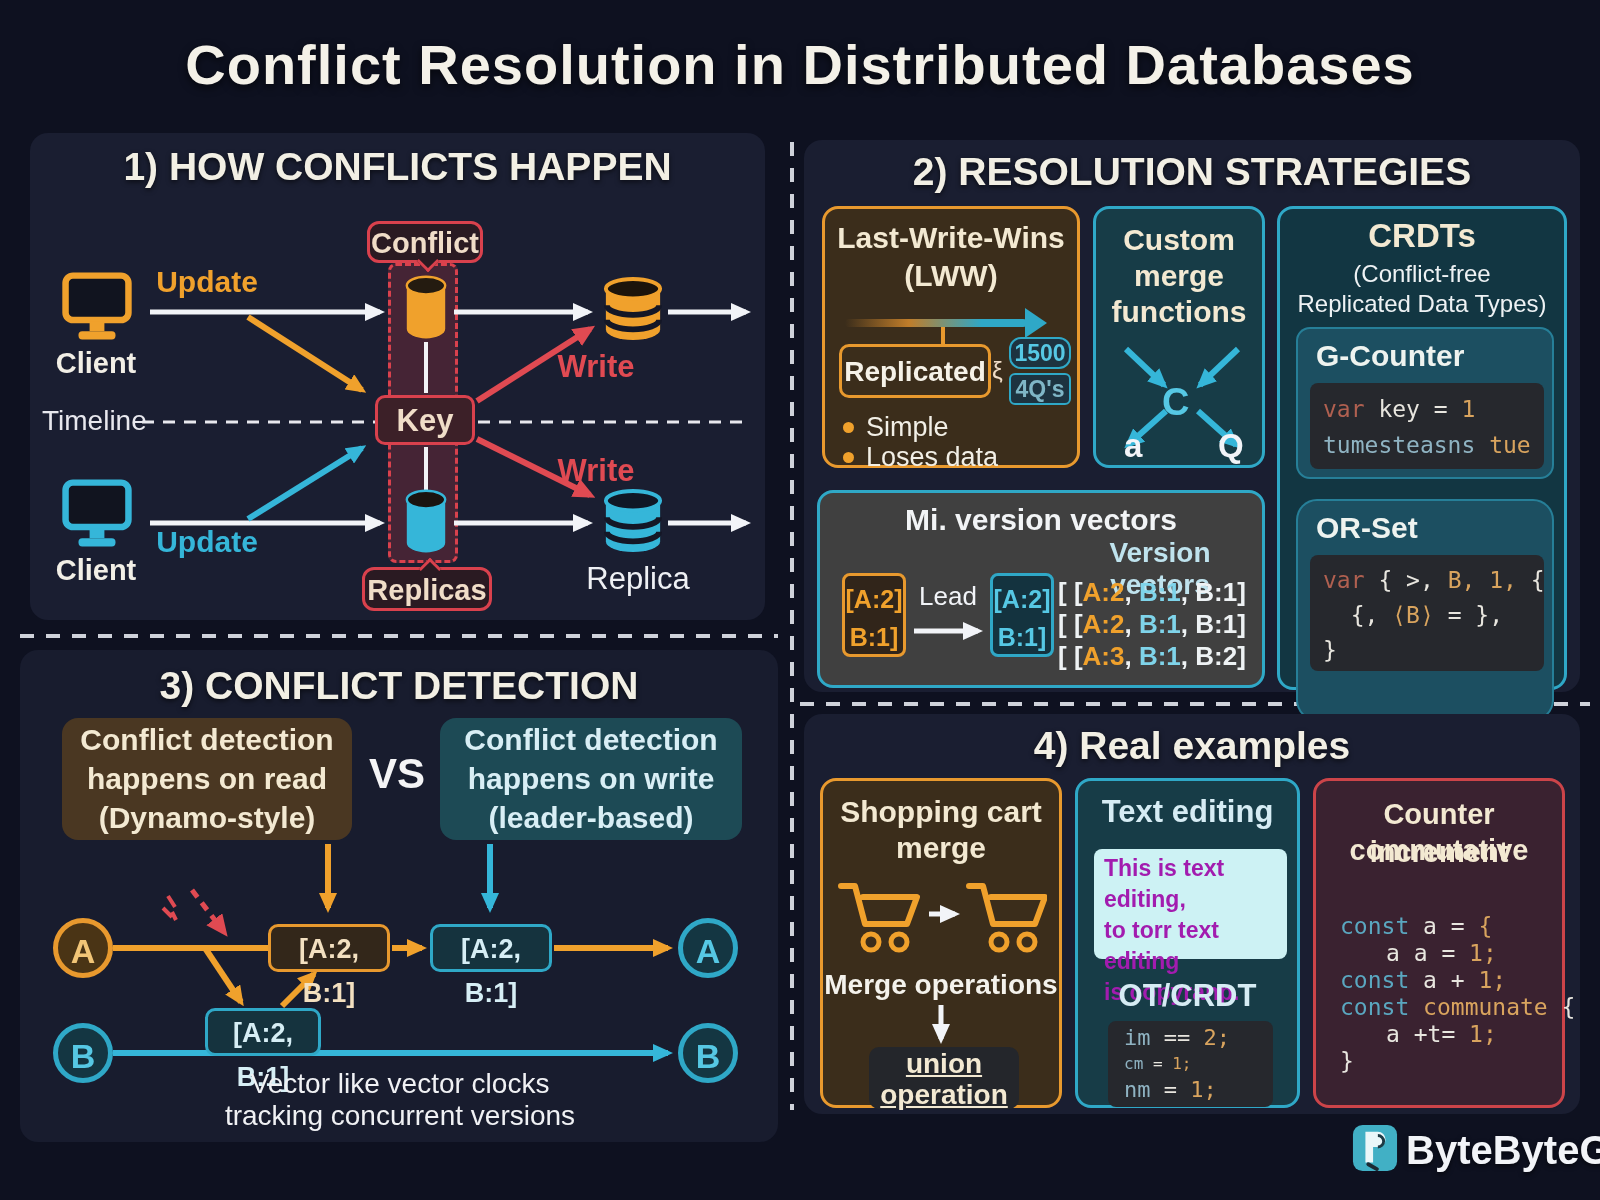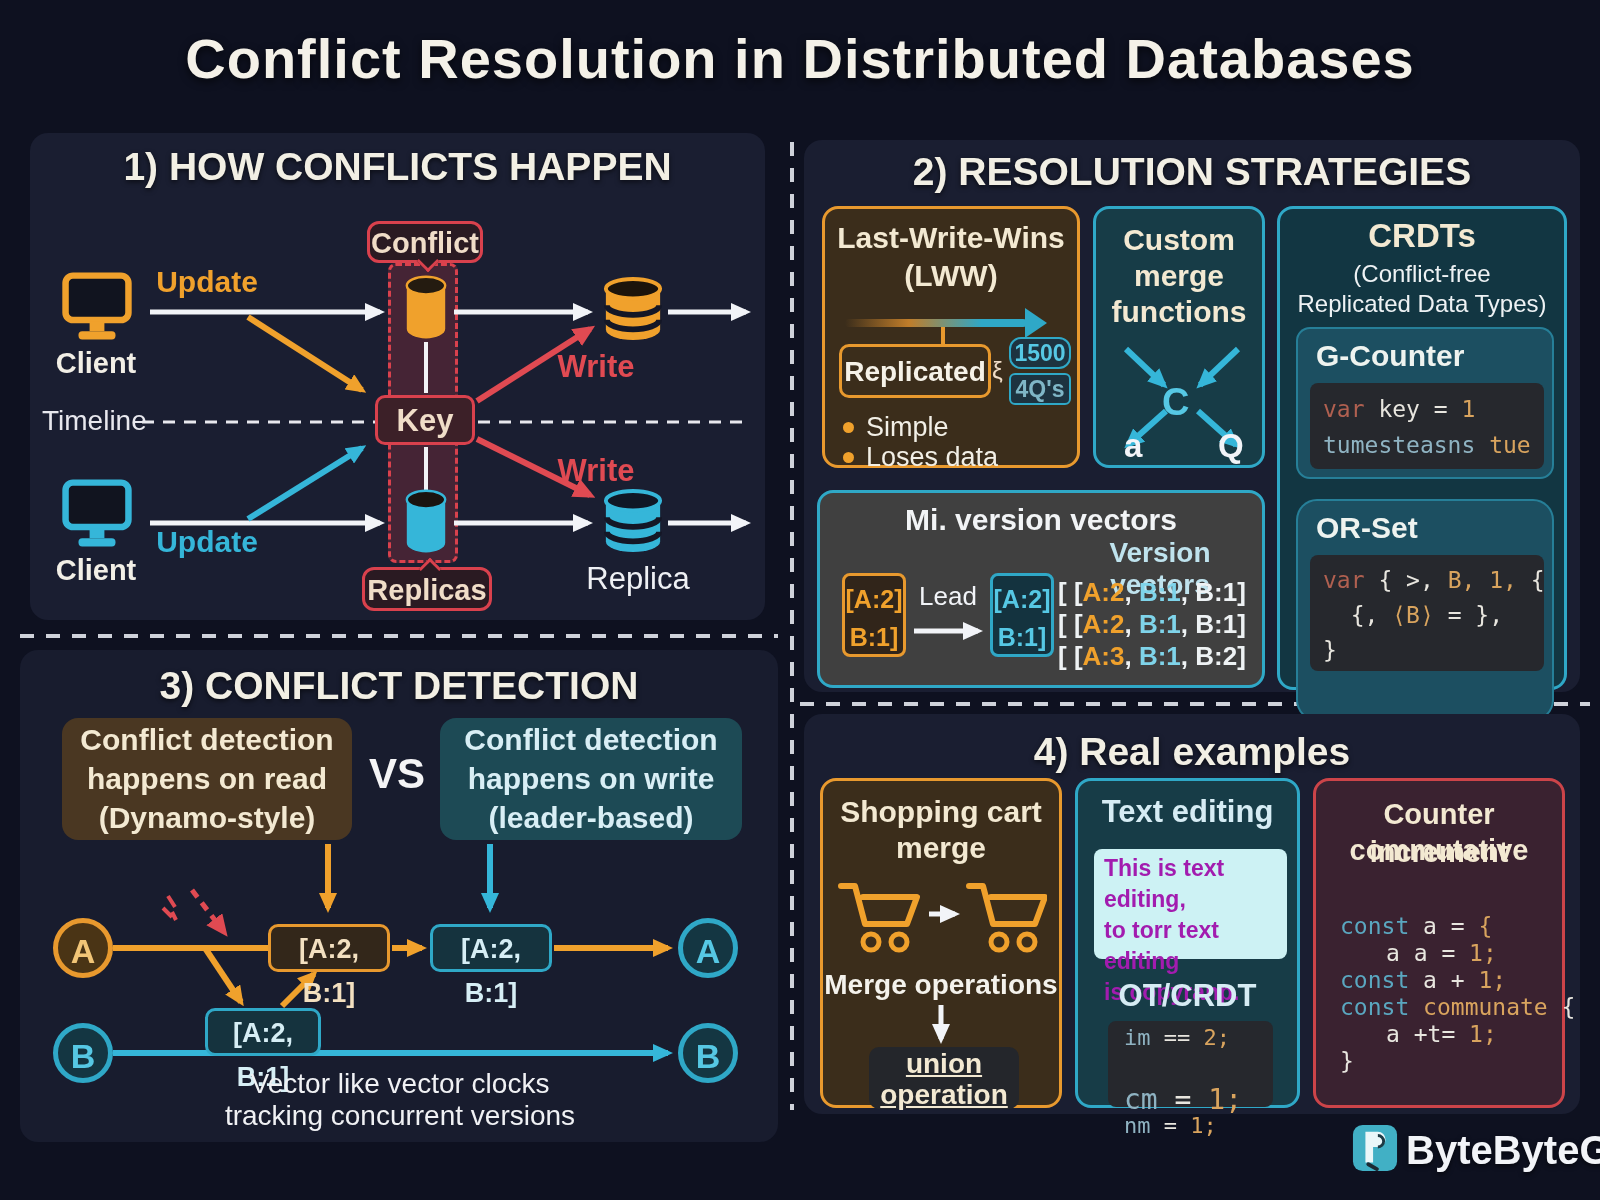--- a/index.html
+++ b/index.html
@@ -1,21 +1,21 @@
 <!DOCTYPE html>
 <html><head>
 <meta charset="utf-8">
 <style>
   html,body{margin:0;padding:0;background:#0e1120;}
   *{box-sizing:border-box;}
   .canvas{position:relative;width:1600px;height:1200px;background:#0e1120;overflow:hidden;
           font-family:"Liberation Sans",sans-serif;color:#f2efe4;}
   .abs{position:absolute;}
   .panel{position:absolute;background:#1a1e31;border-radius:18px;}
-  .main-title{position:absolute;left:0;top:26px;width:1600px;text-align:center;margin:0;
+  .main-title{position:absolute;left:0;top:32px;width:1600px;text-align:center;margin:0;
               font-size:56px;font-weight:bold;color:#f4f1e8;letter-spacing:1px;
               text-shadow:0 3px 8px rgba(0,0,0,.65);}
   .phead{position:absolute;left:0;width:100%;text-align:center;font-size:39px;font-weight:bold;
          color:#f2efe4;text-shadow:0 2px 5px rgba(0,0,0,.6);}
   
   .div-h{position:absolute;height:4px;background:repeating-linear-gradient(90deg,#cfd2da 0 14px,transparent 14px 26px);}
   .div-v{position:absolute;width:4px;background:repeating-linear-gradient(180deg,#cfd2da 0 14px,transparent 14px 26px);}
   
   .p1{left:30px;top:133px;width:735px;height:487px;}
   .band{position:absolute;left:358px;top:130px;width:70px;height:300px;border:3px dashed #d9414d;
@@ -321,21 +321,21 @@
     <div class="vcbox vcbox-o abs" style="left:248px;top:274px;width:122px;">[A:2, B:1]</div>
     <div class="vcbox vcbox-c abs" style="left:410px;top:274px;width:122px;">[A:2, B:1]</div>
     <div class="vcbox vcbox-c abs" style="left:185px;top:358px;width:116px;">[A:2, B:1]</div>
 
     <div class="caption" style="top:418px;">Vector like vector clocks</div>
     <div class="caption" style="top:450px;">tracking concurrent versions</div>
   </section>
 
   
   <section class="panel p4">
-    <div class="phead" style="top:16px;">4) Real examples</div>
+    <div class="phead" style="top:10px;">4) Real examples</div>
 
     <div class="card card-o abs" style="left:16px;top:64px;width:242px;height:330px;">
       <div class="ctitle" style="top:12px;">Shopping cart</div>
       <div class="ctitle" style="top:48px;">merge</div>
       <svg class="abs" style="left:14px;top:95px;" width="210" height="88">
         <g>
           <path d="M4,10 h14 l10,38 h42 l10,-27 h-54" fill="none" stroke="#f0a12c" stroke-width="6" stroke-linejoin="round" stroke-linecap="round"></path>
           <circle cx="34" cy="66" r="8" fill="none" stroke="#f0a12c" stroke-width="5"></circle>
           <circle cx="62" cy="66" r="8" fill="none" stroke="#f0a12c" stroke-width="5"></circle>
         </g>
@@ -359,21 +359,21 @@
     <div class="card card-t abs" style="left:271px;top:64px;width:225px;height:330px;">
       <div class="ctitle ctitle-t" style="top:12px;font-size:31px;">Text editing</div>
       <div class="bubble">
         <div>This is text editing,</div>
         <div>to torr text editing</div>
         <div>is copyranp.</div>
       </div>
       <div class="ctitle ctitle-t" style="top:196px;font-size:31px;">OT/CRDT</div>
       <div class="codeblock" style="left:30px;top:240px;width:165px;height:86px;padding:4px 16px;">
         <div class="cline" style="font-size:22px;line-height:26px;"><span class="cd">im</span><span class="cp"> == </span><span class="cn">2;</span></div>
-        <div class="cline" style="font-size:28px;line-height:26px;margin-top:36px;"><span class="cd">cm</span><span class="cp"></span><span class="cp"> = </span><span class="cn">1;</span></div>
+        <div class="cline" style="font-size:16px;line-height:26px;"><span class="cd">cm</span><span class="cp"></span><span class="cp"> = </span><span class="cn">1;</span></div>
         <div class="cline" style="font-size:22px;line-height:26px;"><span class="cd">nm</span><span class="cp"> = </span><span class="cn">1;</span></div>
       </div>
     </div>
 
     <div class="card card-r abs" style="left:509px;top:64px;width:252px;height:330px;">
       <div class="ctitle" style="top:14px;font-size:29px;">Counter increment</div>
       <div class="ctitle" style="top:50px;font-size:29px;">commutative</div>
       <div class="ccode">
         <div class="cline"><span class="ck">const</span><span class="cp"> a = </span><span class="cn">{</span></div>
         <div class="cline indent"><span class="cp">a a = </span><span class="cn">1;</span></div>

